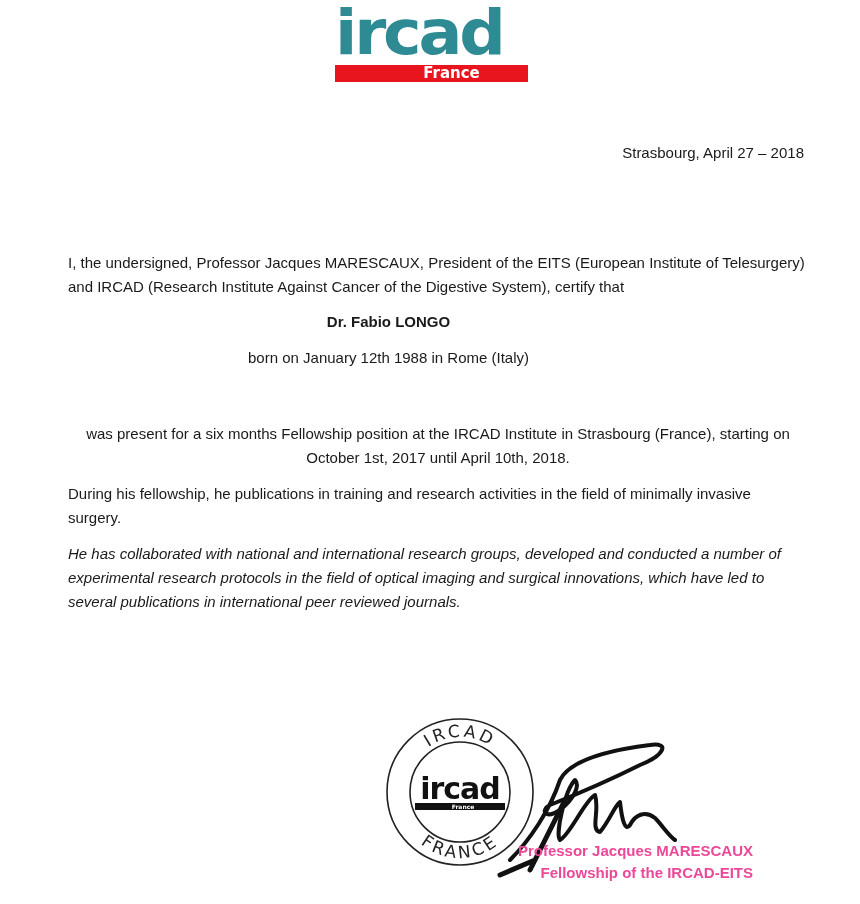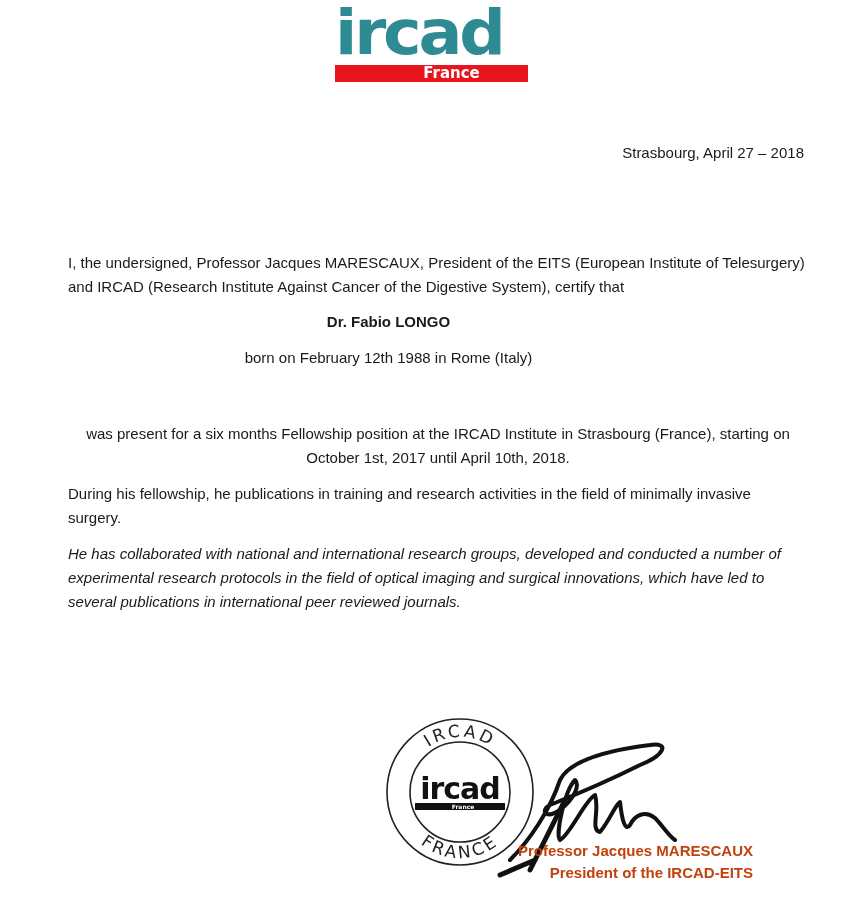--- a/index.html
+++ b/index.html
@@ -92,40 +92,40 @@
       height: 150px;
     }
     .signer {
       position: absolute;
       right: 107px;
       top: 840px;
       text-align: right;
       font-weight: bold;
       font-size: 15px;
       line-height: 22px;
-      color: #c2410c;
+      color: #ec4899;
     }
   </style>
 </head>
 <body>
 
 <div class="logo">
   <div class="logo-word">ircad</div>
   <div class="logo-bar">
     <span>France</span>
   </div>
 </div>
 
 <div class="date">Strasbourg, April 27 – 2018</div>
 
 <p class="para" style="top:251px;">I, the undersigned, Professor Jacques MARESCAUX, President of the EITS (European Institute of Telesurgery) and IRCAD (Research Institute Against Cancer of the Digestive System), certify that</p>
 
 <div class="center-line name" style="top:313px;">Dr. Fabio LONGO</div>
 
-<div class="center-line" style="top:349px;">born on February 12th 1988 in Rome (Italy)</div>
+<div class="center-line" style="top:349px;">born on January 12th 1988 in Rome (Italy)</div>
 
 <p class="para" style="top:422px;text-align:center;">was present for a six months Fellowship position at the IRCAD Institute in Strasbourg (France), starting on October 1st, 2017 until April 10th, 2018.</p>
 
 <p class="para" style="top:482px;">During his fellowship, he publications in training and research activities in the field of minimally invasive surgery.</p>
 
 <p class="para" style="top:542px;font-style:italic;">He has collaborated with national and international research groups, developed and conducted a number of experimental research protocols in the field of optical imaging and surgical innovations, which have led to several publications in international peer reviewed journals.</p>
 
 <svg class="stamp" viewBox="0 0 150 150">
   <defs>
     <path id="topArc" d="M 20 75 A 55 55 0 0 1 130 75"></path>
@@ -144,14 +144,14 @@
   <text x="78" y="92" text-anchor="middle" font-family="DejaVu Sans, sans-serif" font-weight="bold" font-size="6" fill="#fff">France</text>
 </svg>
 
 <svg class="signature" viewBox="0 0 220 150">
   <path d="M 20 120 C 40 100, 60 70, 70 40 C 80 20, 120 10, 160 5 C 180 2, 175 15, 150 25 C 120 40, 85 55, 60 65 C 50 70, 55 80, 70 70 C 85 58, 90 45, 85 40 C 75 50, 65 95, 70 100 C 80 95, 95 60, 105 55 C 110 70, 100 90, 110 92 C 120 80, 125 65, 130 62 C 132 80, 135 92, 140 85 C 145 75, 155 70, 165 78 C 172 85, 178 95, 185 100" fill="none" stroke="#111" stroke-width="4" stroke-linecap="round" stroke-linejoin="round"></path>
   <path d="M 75 60 L 40 130 M 45 120 L 10 135" fill="none" stroke="#111" stroke-width="5" stroke-linecap="round"></path>
 </svg>
 
 <div class="signer">
   <div>Professor Jacques MARESCAUX</div>
-  <div>President of the IRCAD-EITS</div>
+  <div>Fellowship of the IRCAD-EITS</div>
 </div>
 
 </body></html>

